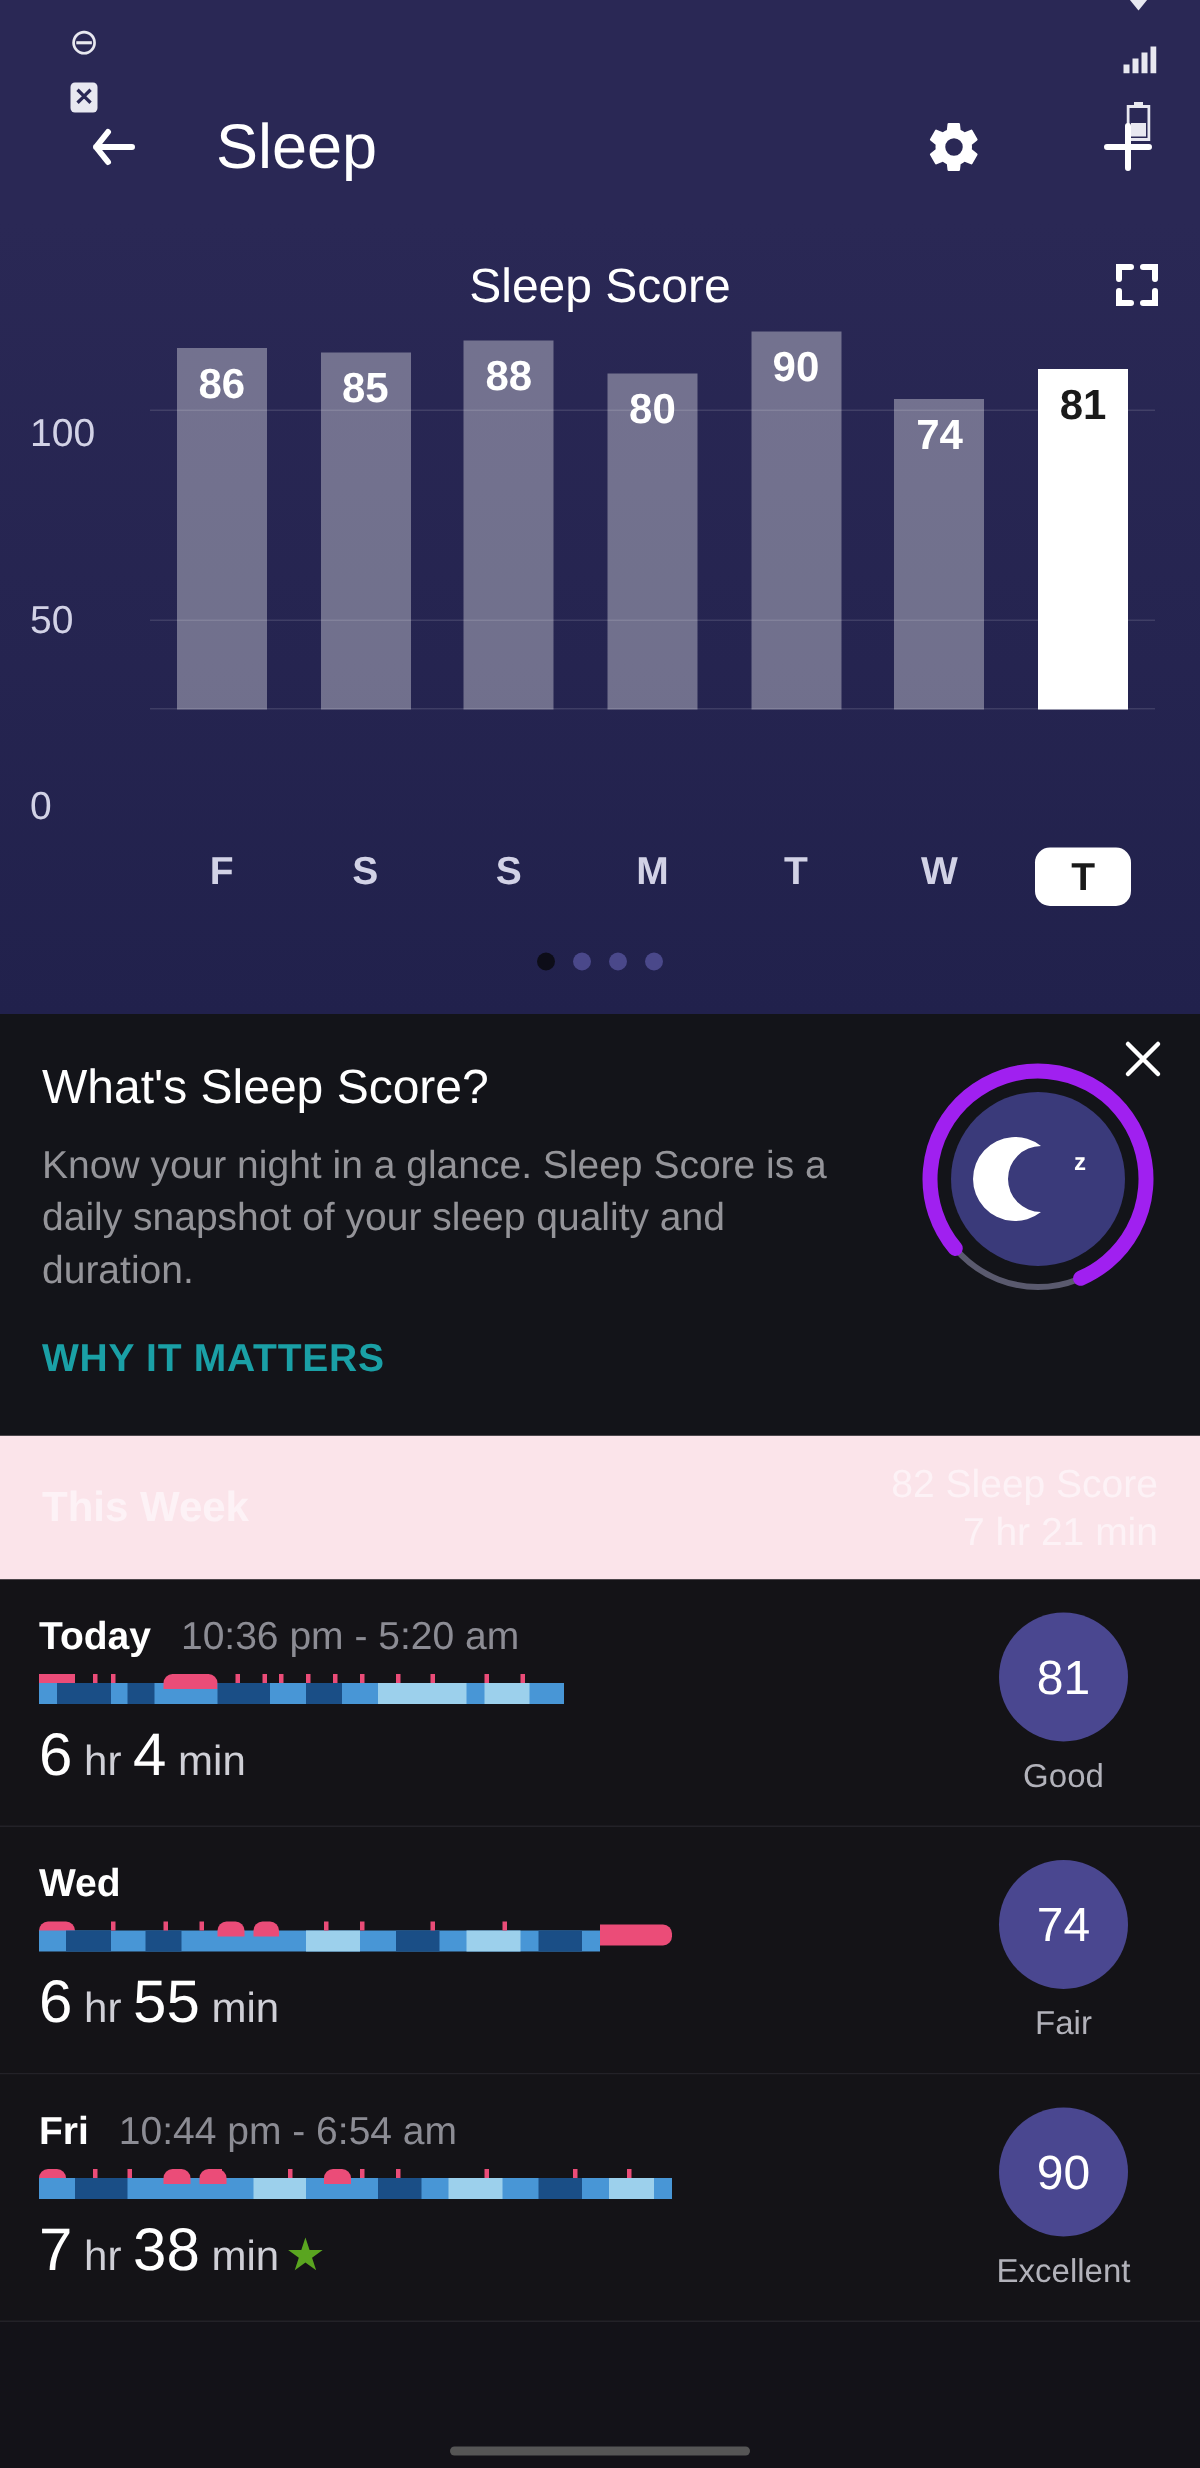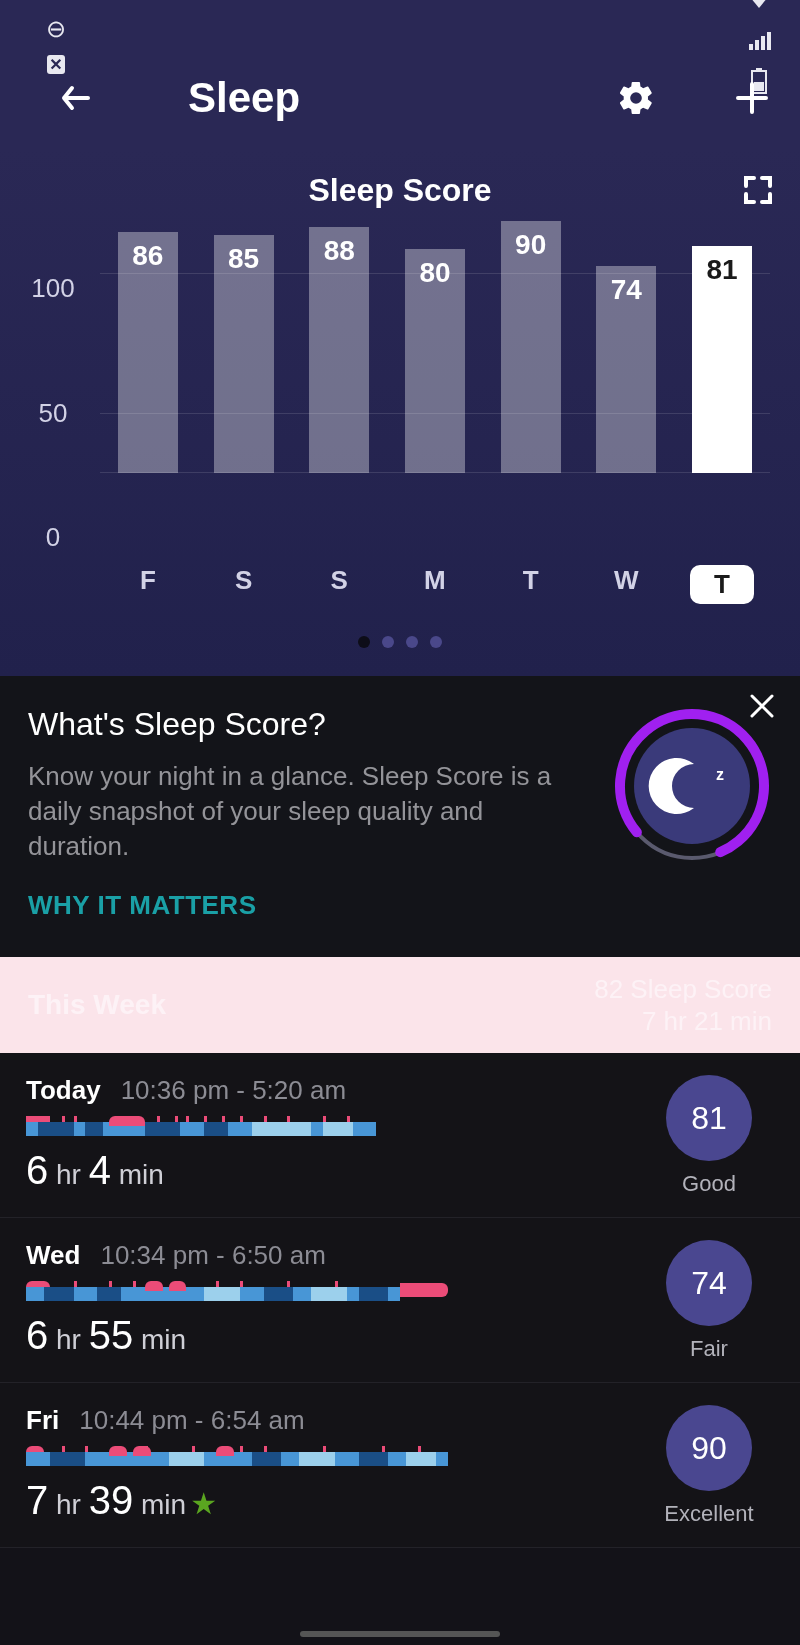--- a/index.html
+++ b/index.html
@@ -2,30 +2,30 @@
 <html><head>
 <meta charset="utf-8">
 <style>
 * { margin: 0; padding: 0; box-sizing: border-box; font-family: -apple-system, Helvetica, Arial, sans-serif; }
 body { width: 800px; height: 1645px; background: #131218; color: #fff; overflow: hidden; }
 
 .status-bar { height: 48px; background: #2a2855; display: flex; justify-content: space-between; align-items: center; padding: 0 26px; font-size: 24px; color: #e8e8f0; }
 .status-left, .status-right { display: flex; align-items: center; gap: 12px; flex-direction: column; }
 
 .header { height: 100px; background: #2a2855; display: flex; align-items: center; padding: 0 28px; gap: 48px; }
-.header .title { font-size: 42px; font-weight: 700; flex: 1; margin-left: 44px; }
+.header .title { font-size: 42px; font-weight: 400; flex: 1; }
 .header .icon-btn { width: 40px; height: 40px; display: flex; align-items: center; justify-content: center; margin-left: 28px; }
 
 .chart-section { background: linear-gradient(180deg,#2a2855 0%,#21214c 100%); padding: 24px 20px 10px 20px; position: relative; }
 .chart-title-row { position: relative; text-align: center; }
-.chart-title { font-size: 32px; font-weight: 700; }
+.chart-title { font-size: 32px; font-weight: 400; }
 .expand-icon { position: absolute; right: 6px; top: 2px; }
 
 .chart-body { display: flex; margin-top: 64px; }
-.y-axis { width: 80px; display: flex; flex-direction: column; justify-content: space-between; height: 280px; color:#d2d2e6; font-size:26px; font-weight:500; text-align:center; padding-right:14px; padding-top:0; }
+.y-axis { width: 80px; display: flex; flex-direction: column; justify-content: space-between; height: 280px; color:#d2d2e6; font-size:26px; font-weight:500; text-align:left; padding-right:14px; padding-top:0; }
 .bars-area { flex: 1; position: relative; height: 200px; }
 .gridline { position: absolute; left: 0; right: 10px; border-top: 1px solid rgba(255,255,255,0.12); }
 .gl-0 { bottom: 0; } .gl-50 { top: 140px; } .gl-100 { top: 0; }
 .bars-row { position:absolute; left:0; right:10px; bottom:0; top:0; display:flex; justify-content:space-around; align-items:flex-end; }
 .bar-col { width: 64px; display:flex; flex-direction:column; align-items:center; }
 .bar { width: 60px; background: rgba(255,255,255,0.35); position:relative; }
 .bar.highlight { background: #fff; }
 .bar .val { position:absolute; top:8px; left:0; right:0; text-align:center; font-size:28px; font-weight:700; color:#fff; }
 .bar.highlight .val { color:#1a1a1a; }
 .axis-row { display:flex; justify-content:space-around; margin-left:80px; margin-top:12px; padding-right:10px; }
@@ -249,21 +249,20 @@
       </div>
       <div class="sleep-right">
         <div class="score-circle">81</div>
         <div class="score-lbl">Good</div>
       </div>
     </div>
     <div class="sleep-item">
       <div class="sleep-left">
         <div class="si-top">
           <span class="si-day">Wed</span>
-          <span class="si-time">10:34 pm - 6:50 am</span>
         </div>
         <div class="si-bar">
           <div class="seg" style="left: 0%; width: 4%; background: rgb(235, 76, 120); top: 0px; height: 10px; border-radius: 6px 6px 0px 0px;"></div>
           <div class="seg" style="left: 0%; width: 63%; background: rgb(72, 150, 214); top: 6px; height: 14px;"></div>
           <div class="seg" style="left: 3%; width: 5%; background: rgb(26, 78, 134); top: 6px; height: 14px;"></div>
           <div class="seg" style="left: 12%; width: 4%; background: rgb(26, 78, 134); top: 6px; height: 14px;"></div>
           <div class="seg" style="left: 20%; width: 3%; background: rgb(235, 76, 120); top: 0px; height: 10px; border-radius: 6px 6px 0px 0px;"></div>
           <div class="seg" style="left: 24%; width: 3%; background: rgb(235, 76, 120); top: 0px; height: 10px; border-radius: 6px 6px 0px 0px;"></div>
           <div class="seg" style="left: 30%; width: 6%; background: rgb(156, 208, 236); top: 6px; height: 14px;"></div>
           <div class="seg" style="left: 40%; width: 5%; background: rgb(26, 78, 134); top: 6px; height: 14px;"></div>
@@ -306,21 +305,21 @@
           <div class="tick" style="left: 6%; background: rgb(235, 76, 120);"></div>
           <div class="tick" style="left: 10%; background: rgb(235, 76, 120);"></div>
           <div class="tick" style="left: 20%; background: rgb(235, 76, 120);"></div>
           <div class="tick" style="left: 28%; background: rgb(235, 76, 120);"></div>
           <div class="tick" style="left: 36%; background: rgb(235, 76, 120);"></div>
           <div class="tick" style="left: 40%; background: rgb(235, 76, 120);"></div>
           <div class="tick" style="left: 50%; background: rgb(235, 76, 120);"></div>
           <div class="tick" style="left: 60%; background: rgb(235, 76, 120);"></div>
           <div class="tick" style="left: 66%; background: rgb(235, 76, 120);"></div>
         </div>
-        <div class="si-dur"><span class="big">7</span> hr <span class="big">39</span> min<span class="star">★</span></div>
+        <div class="si-dur"><span class="big">7</span> hr <span class="big">38</span> min<span class="star">★</span></div>
       </div>
       <div class="sleep-right">
         <div class="score-circle">90</div>
         <div class="score-lbl">Excellent</div>
       </div>
     </div>
   </div>
 
 <div class="home-indicator"></div>
 

